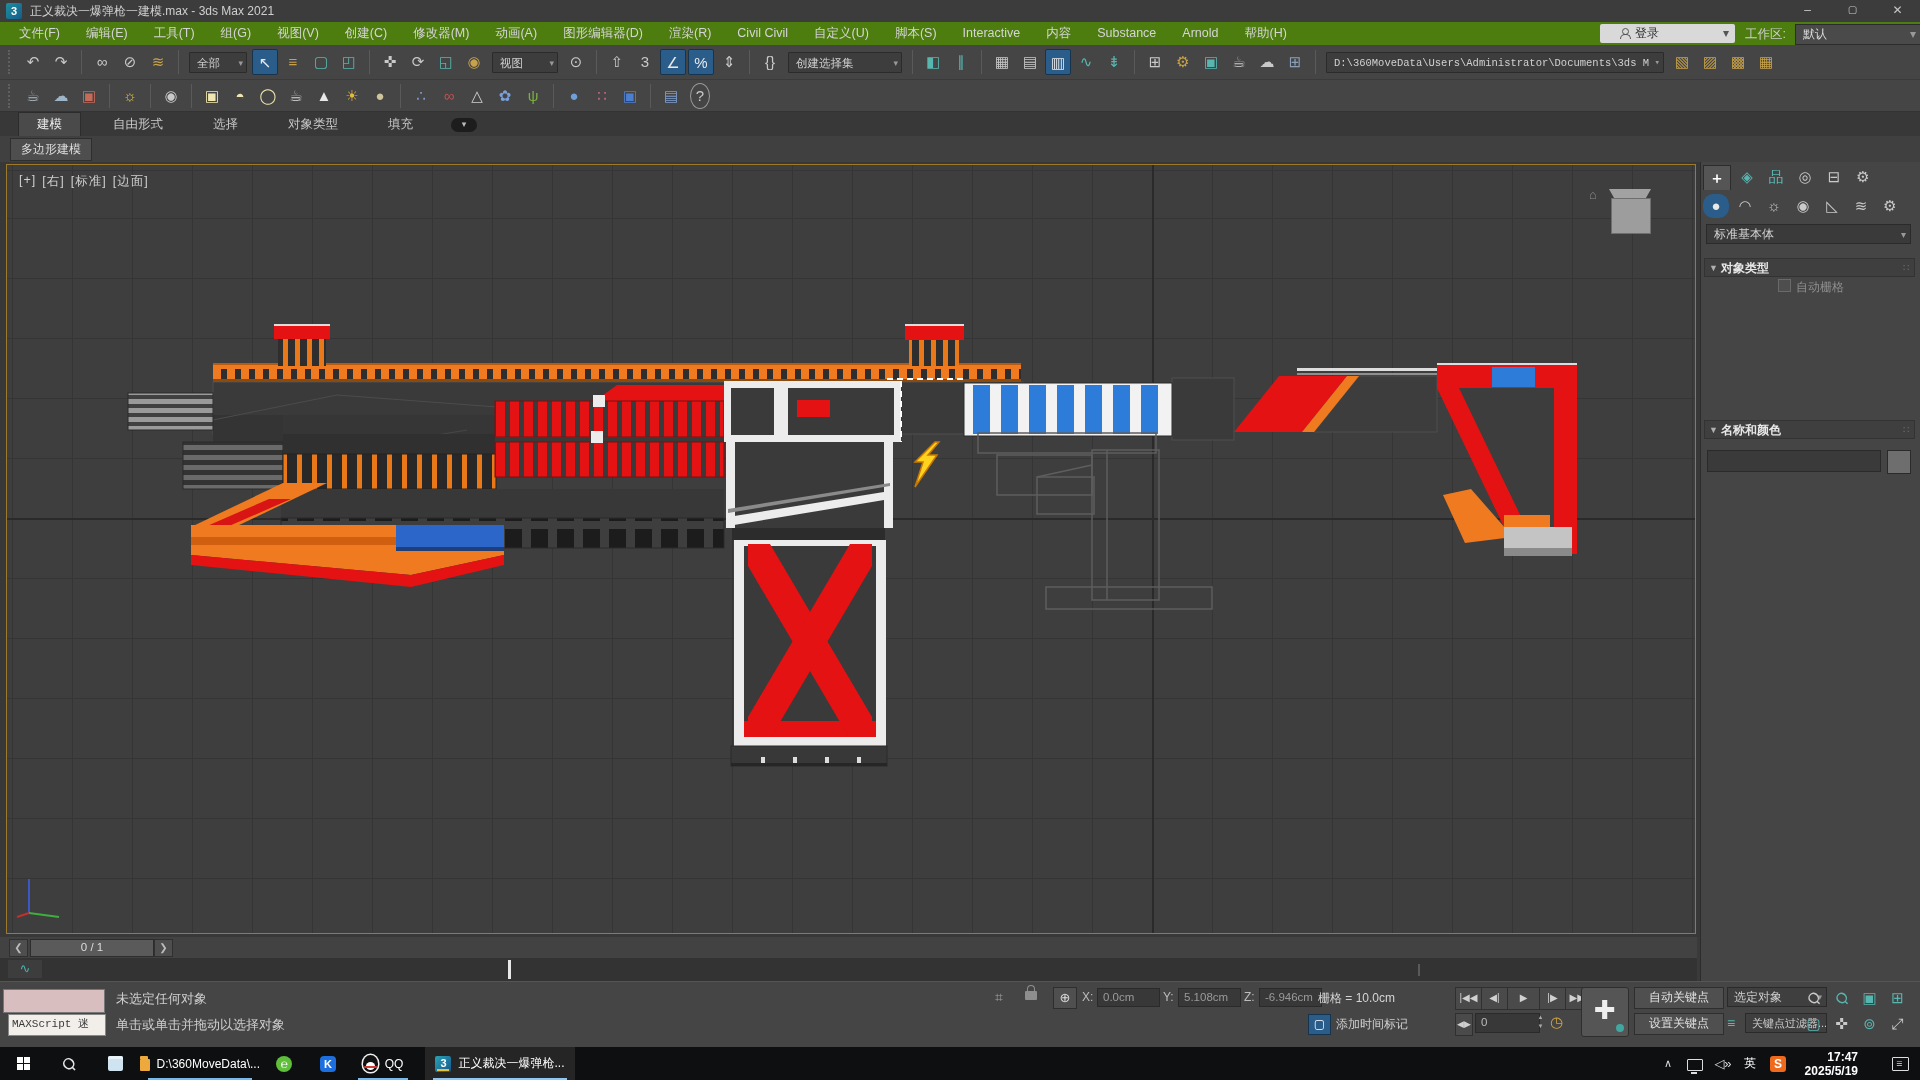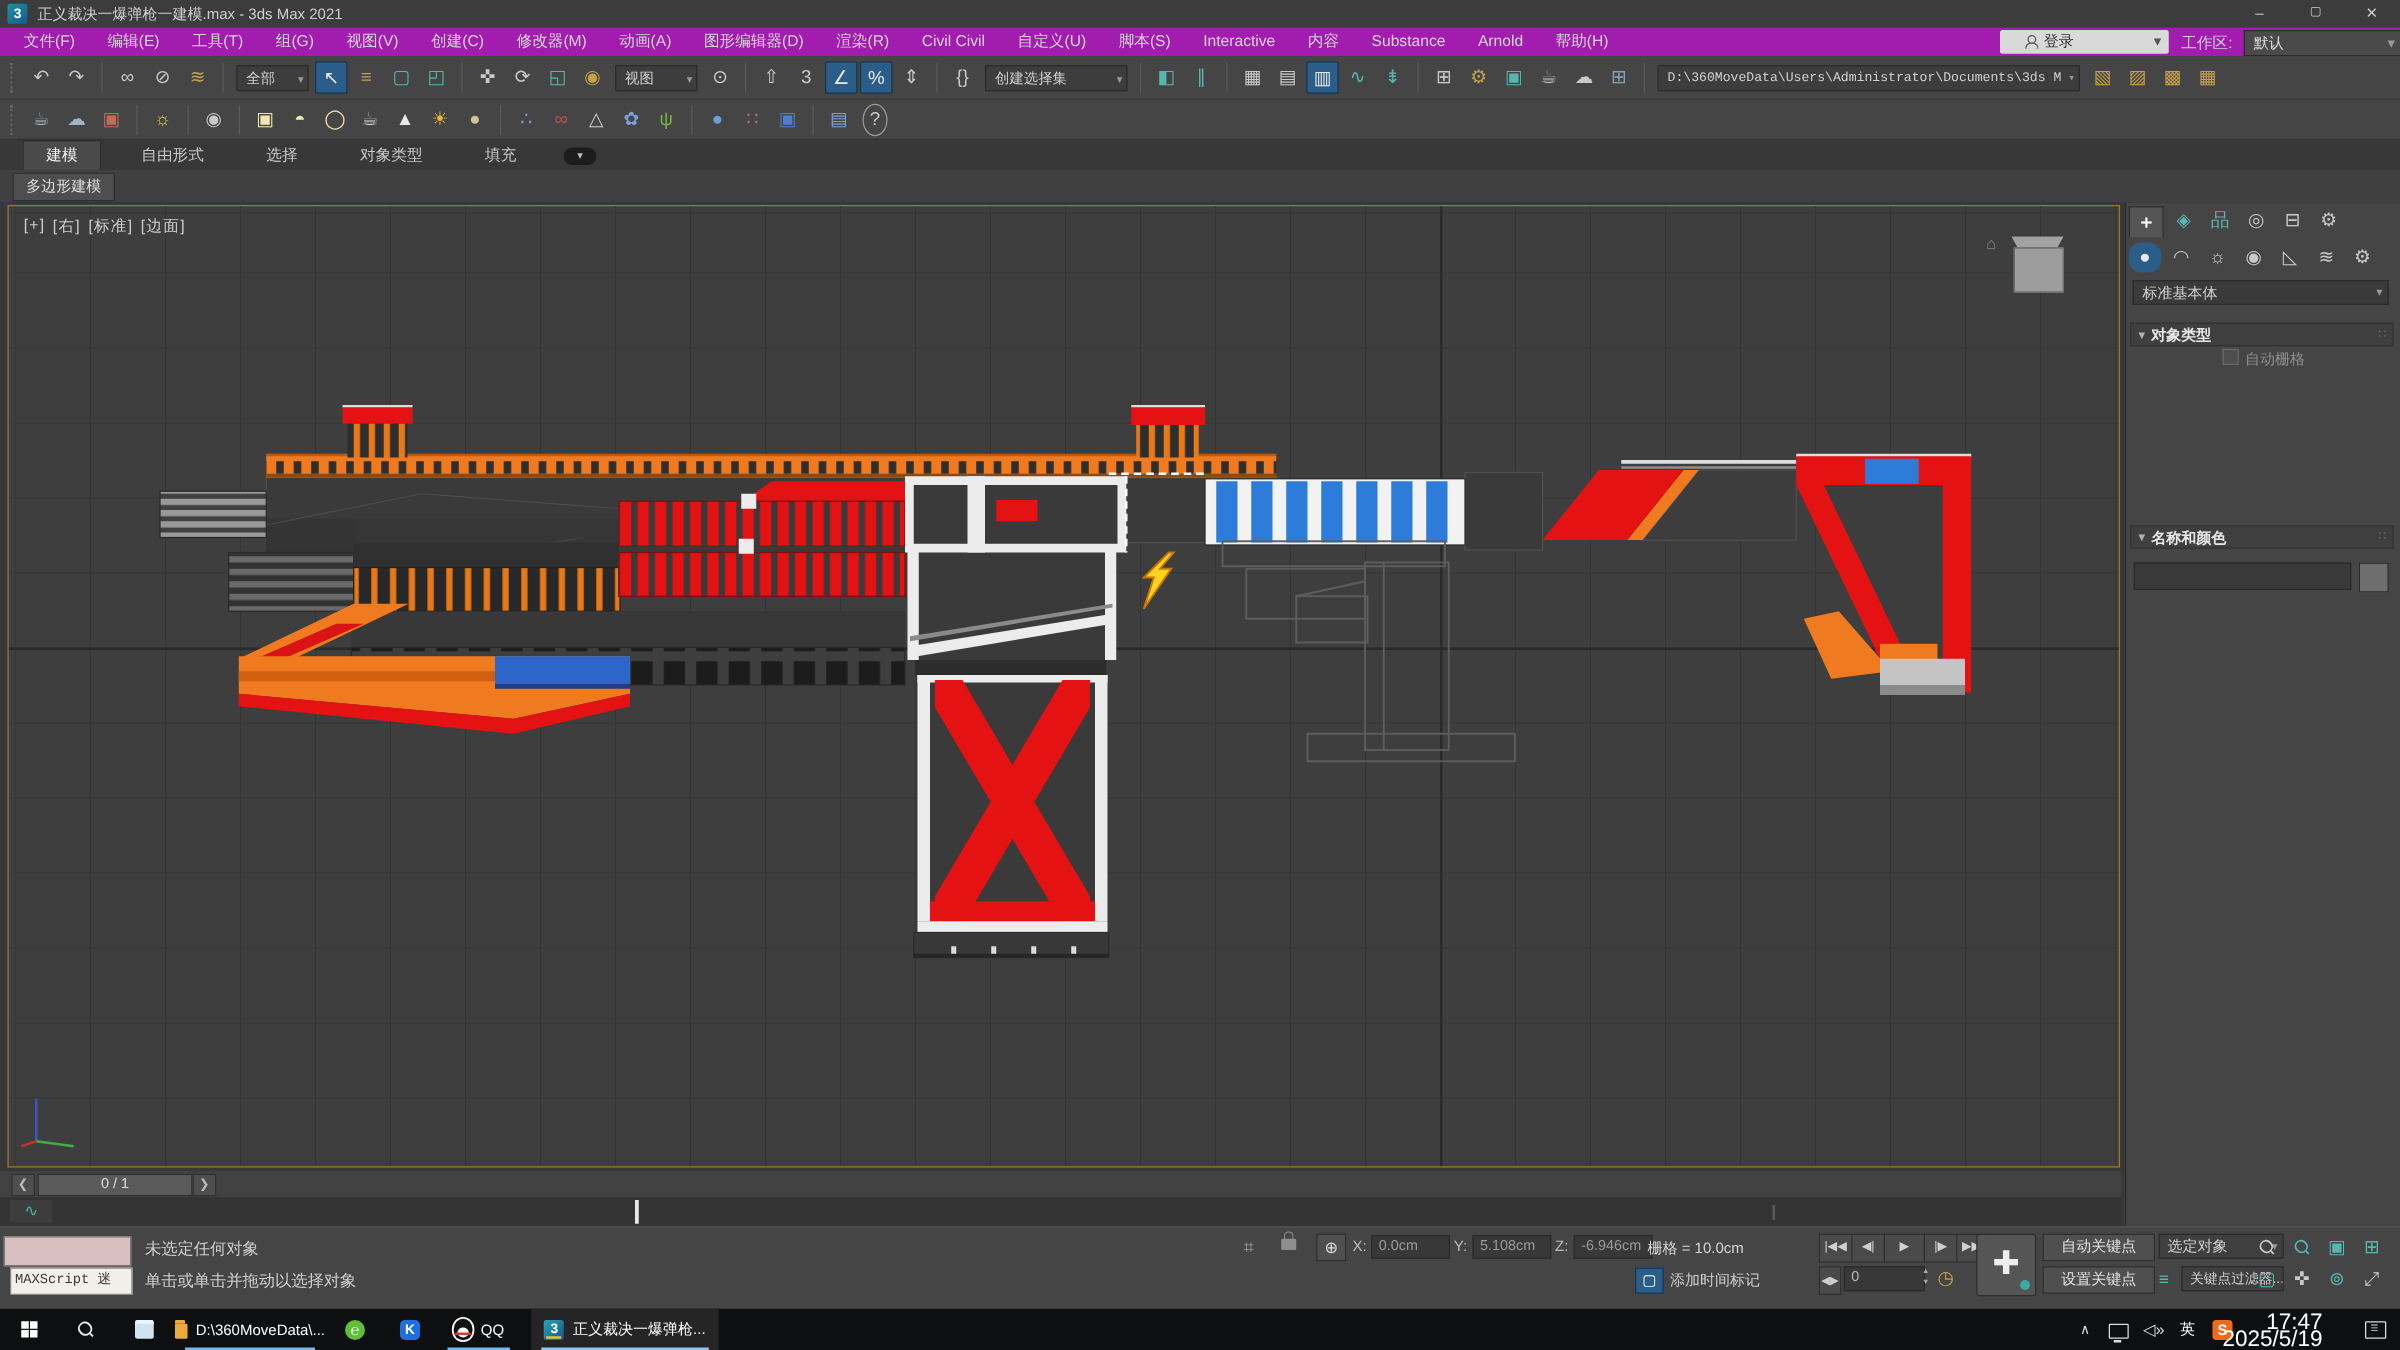--- a/index.html
+++ b/index.html
@@ -4,21 +4,21 @@
 <style>
   html,body{margin:0;padding:0;width:1920px;height:1080px;overflow:hidden;background:#3a3a3a;
     font-family:"Liberation Sans","DejaVu Sans",sans-serif;-webkit-font-smoothing:antialiased;}
   
   #titlebar{position:absolute;left:0;top:0;width:1920px;height:22px;background:#3c3c3c;color:#cfcfcf;font-size:12px;}
   #titlebar .app-ic{position:absolute;left:6px;top:3px;width:16px;height:16px;background:linear-gradient(135deg,#1d8f9e,#155d8c);color:#fff;
     font-weight:bold;font-size:11px;text-align:center;line-height:16px;border-radius:2px;}
   #titlebar .ttl{position:absolute;left:30px;top:3px;white-space:nowrap;}
   .winbtn{position:absolute;top:0;width:45px;height:22px;text-align:center;line-height:20px;color:#c8c8c8;font-size:12px;}
   
-  #menubar{position:absolute;left:0;top:22px;width:1920px;height:23px;background:#a21caf;border-bottom:1px solid #2e2e2e;color:#d5d5d5;font-size:12.5px;}
+  #menubar{position:absolute;left:0;top:22px;width:1920px;height:23px;background:#4d7c0f;border-bottom:1px solid #2e2e2e;color:#d5d5d5;font-size:12.5px;}
   #menu-items{display:flex;height:23px;align-items:center;padding-left:6px;}
   .menu-item{padding:0 13px;line-height:23px;white-space:nowrap;}
   #login{position:absolute;left:1600px;top:2px;width:122px;height:19px;background:#d9d9d9;color:#333;border-radius:2px;font-size:12px;line-height:19px;padding-left:13px;}
   .person-ic{display:inline-block;width:10px;height:10px;margin:0 5px 0 7px;position:relative;top:1px;}
   .person-ic::before{content:"";position:absolute;left:2px;top:0;width:5px;height:5px;border:1.2px solid #555;border-radius:50%;}
   .person-ic::after{content:"";position:absolute;left:0;top:6px;width:9px;height:4px;border:1.2px solid #555;border-bottom:none;border-radius:5px 5px 0 0;}
   #login .dd-a{position:absolute;right:6px;top:0;color:#555;}
   #ws-label{position:absolute;left:1745px;top:2px;line-height:20px;color:#cfcfcf;}
   #ws-dd{position:absolute;left:1795px;top:2px;width:118px;height:19px;background:#4a4a4a;border:1px solid #2c2c2c;color:#ddd;line-height:18px;padding-left:7px;font-size:12px;}
   #ws-dd .dd-a{position:absolute;right:5px;color:#999;}
@@ -126,21 +126,21 @@
   .kk-ic{width:16px;height:16px;background:#1d6fe0;border-radius:4px;color:#fff;font-weight:bold;font-size:11px;text-align:center;line-height:16px;}
   .qq-ic{position:relative;width:15px;height:17px;background:#111;border-radius:50% 50% 46% 46%;box-shadow:0 0 0 1.5px #f2f2f2;}
   .qq-ic::before{content:"";position:absolute;left:3px;top:7px;width:9px;height:8px;background:#fff;border-radius:50%;}
   .qq-ic::after{content:"";position:absolute;left:1px;top:11px;width:13px;height:2px;background:#d43b33;border-radius:1px;}
   .max-ic{position:relative;width:16px;height:16px;background:linear-gradient(135deg,#2aa3b5,#15568e);border-radius:2px;color:#fff;font-weight:bold;font-size:11px;text-align:center;line-height:15px;}
   .max-ic::after{content:"";position:absolute;left:2px;bottom:1px;width:12px;height:2px;background:#e8c33a;}
   .net-ic{width:14px;height:10px;border:1.5px solid #ddd;border-radius:1px;position:relative;margin-top:2px;}
   .net-ic::after{content:"";position:absolute;left:3px;bottom:-4px;width:6px;height:2px;background:#ddd;}
   .sogou-ic{width:16px;height:16px;background:#f06a1d;border-radius:3px;color:#fff;font-weight:bold;font-size:12px;text-align:center;line-height:16px;}
   .notif-ic{width:15px;height:12px;border:1.3px solid #ddd;border-radius:1px;color:#ddd;font-size:7px;line-height:11px;text-align:center;letter-spacing:1px;}
-  #tk-clock{position:absolute;right:62px;top:3px;text-align:right;font-size:18px;line-height:14px;}
+  #tk-clock{position:absolute;right:62px;top:3px;text-align:right;font-size:12px;line-height:14px;font-weight:bold;}
 </style>
 </head>
 <body>
 
 <div id="titlebar">
   <div class="app-ic">3</div>
   <div class="ttl">正义裁决一爆弹枪一建模.max - 3ds Max 2021</div>
   <div class="winbtn" style="left:1785px;">–</div>
   <div class="winbtn" style="left:1830px;font-size:10px;">▢</div>
   <div class="winbtn" style="left:1875px;">✕</div>

